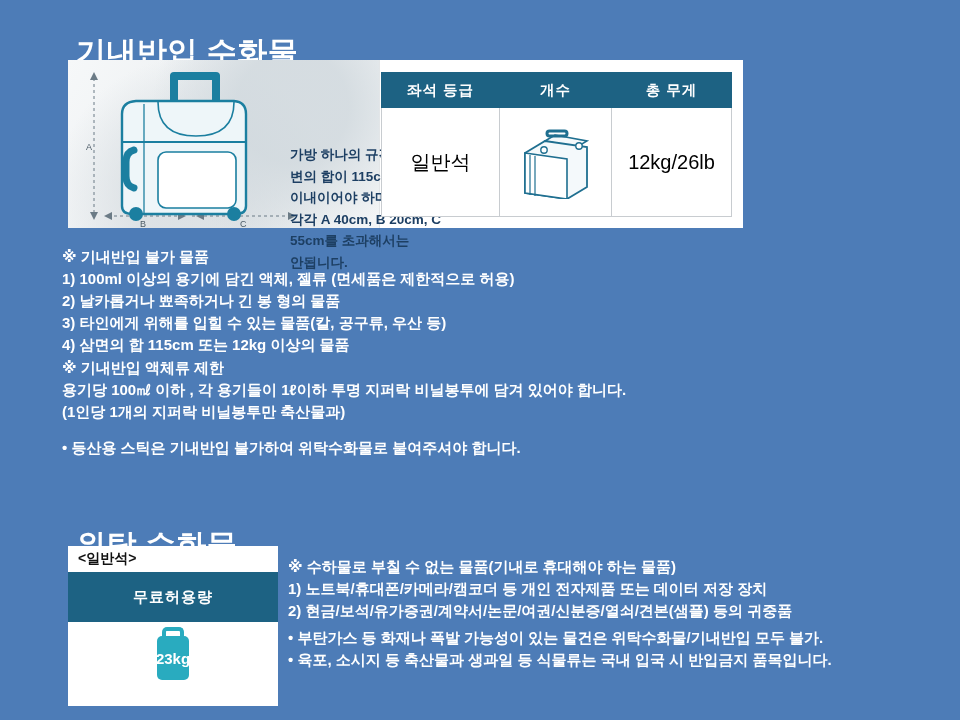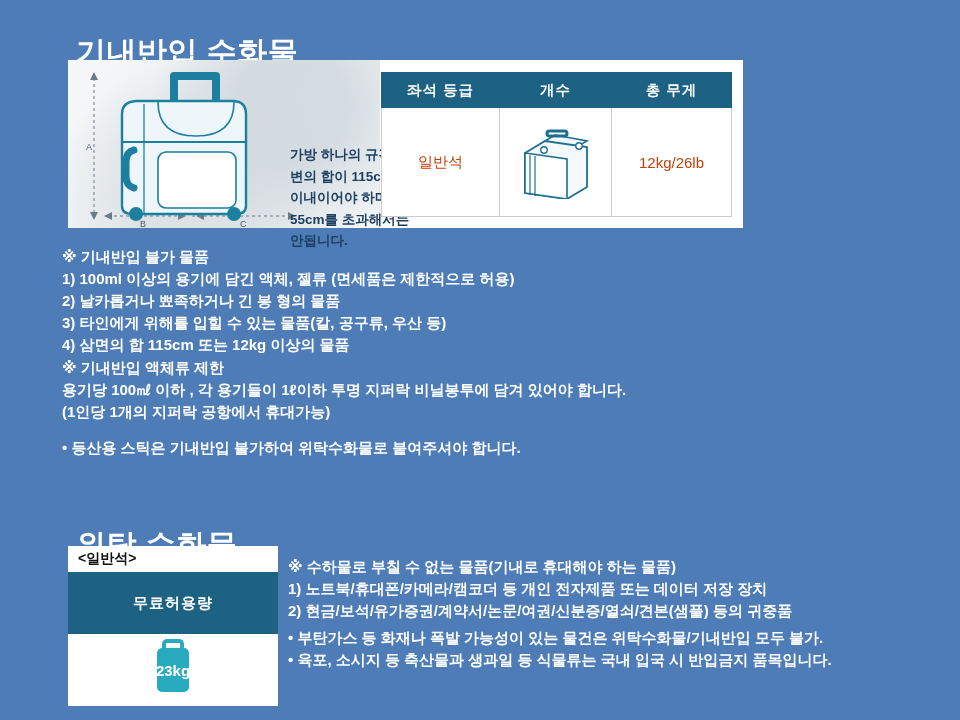--- a/index.html
+++ b/index.html
@@ -87,22 +87,22 @@
     color: #ffffff;
     font-size: 14.5px;
     font-weight: bold;
     height: 34px;
     border-color: #1d6283;
     letter-spacing: 1px;
   }
   #bag-table thead th + th { border-left: 1px solid #84cc16; }
   #bag-table tbody td {
     height: 108px;
-    color: #c2410c;
-    font-size: 15px;
+    color: #000000;
+    font-size: 20px;
   }
   #bag-table col.c1 { width: 118px; }
   #bag-table col.c2 { width: 112px; }
   #bag-table col.c3 { width: 120px; }
   .case-cell { line-height: 0; }
 
   
   .copy {
     position: absolute;
     color: #ffffff;
@@ -126,21 +126,21 @@
   #checked-card-title {
     height: 26px;
     display: flex;
     align-items: center;
     padding-left: 10px;
     color: #111111;
     font-size: 14px;
     font-weight: bold;
   }
   #checked-card-band {
-    height: 62px;
+    height: 50px;
     background: #1d6283;
     display: flex;
     align-items: center;
     justify-content: center;
     color: #ffffff;
     font-size: 15px;
     font-weight: bold;
     letter-spacing: 1px;
   }
   #checked-card-body {
@@ -228,20 +228,21 @@
         <circle cx="160" cy="150" r="7" fill="#1b7fa0"></circle>
       </svg>
     </div>
 
     <div id="panel-divider"></div>
 
     <div class="illu-text">
       <div>가방 하나의 규격은 세</div>
       <div>변의 합이 115cm/45in</div>
       <div>이내이어야 하며, 각 변은</div>
+      <div>각각 A 40cm, B 20cm, C</div>
       <div>55cm를 초과해서는</div>
       <div>안됩니다.</div>
     </div>
 
     <table id="bag-table">
       <colgroup>
           <col class="c1">
           <col class="c2">
           <col class="c3">
         </colgroup>
@@ -277,21 +278,21 @@
     <span class="ind">※ 기내반입 불가 물품</span>
     <span class="ind">1) 100ml 이상의 용기에 담긴 액체, 젤류 (면세품은 제한적으로 허용)</span>
     <span class="ind">2) 날카롭거나 뾰족하거나 긴 봉 형의 물품</span>
     <span class="ind">3) 타인에게 위해를 입힐 수 있는 물품(칼, 공구류, 우산 등)</span>
     <span class="ind">4) 삼면의 합 115cm 또는 12kg 이상의 물품</span>
   </div>
 
   <div class="copy" id="block-liquids">
     <span class="ind">※ 기내반입 액체류 제한</span>
     <span class="ind">용기당 100㎖ 이하 , 각 용기들이 1ℓ이하 투명 지퍼락  비닐봉투에 담겨 있어야 합니다.</span>
-    <span class="ind">(1인당 1개의 지퍼락 공항에서 휴대가능)</span>
+    <span class="ind">(1인당 1개의 지퍼락 비닐봉투만 축산물과)</span>
   </div>
 
   <div class="copy" id="block-stick">
     <span class="ind">•  등산용 스틱은 기내반입 불가하여 위탁수화물로 붙여주셔야 합니다.</span>
   </div>
 
   <h1 class="section-title" id="title-checked">위탁 수화물</h1>
 
   <div id="checked-card">
     <div id="checked-card-title">&lt;일반석&gt;</div>

